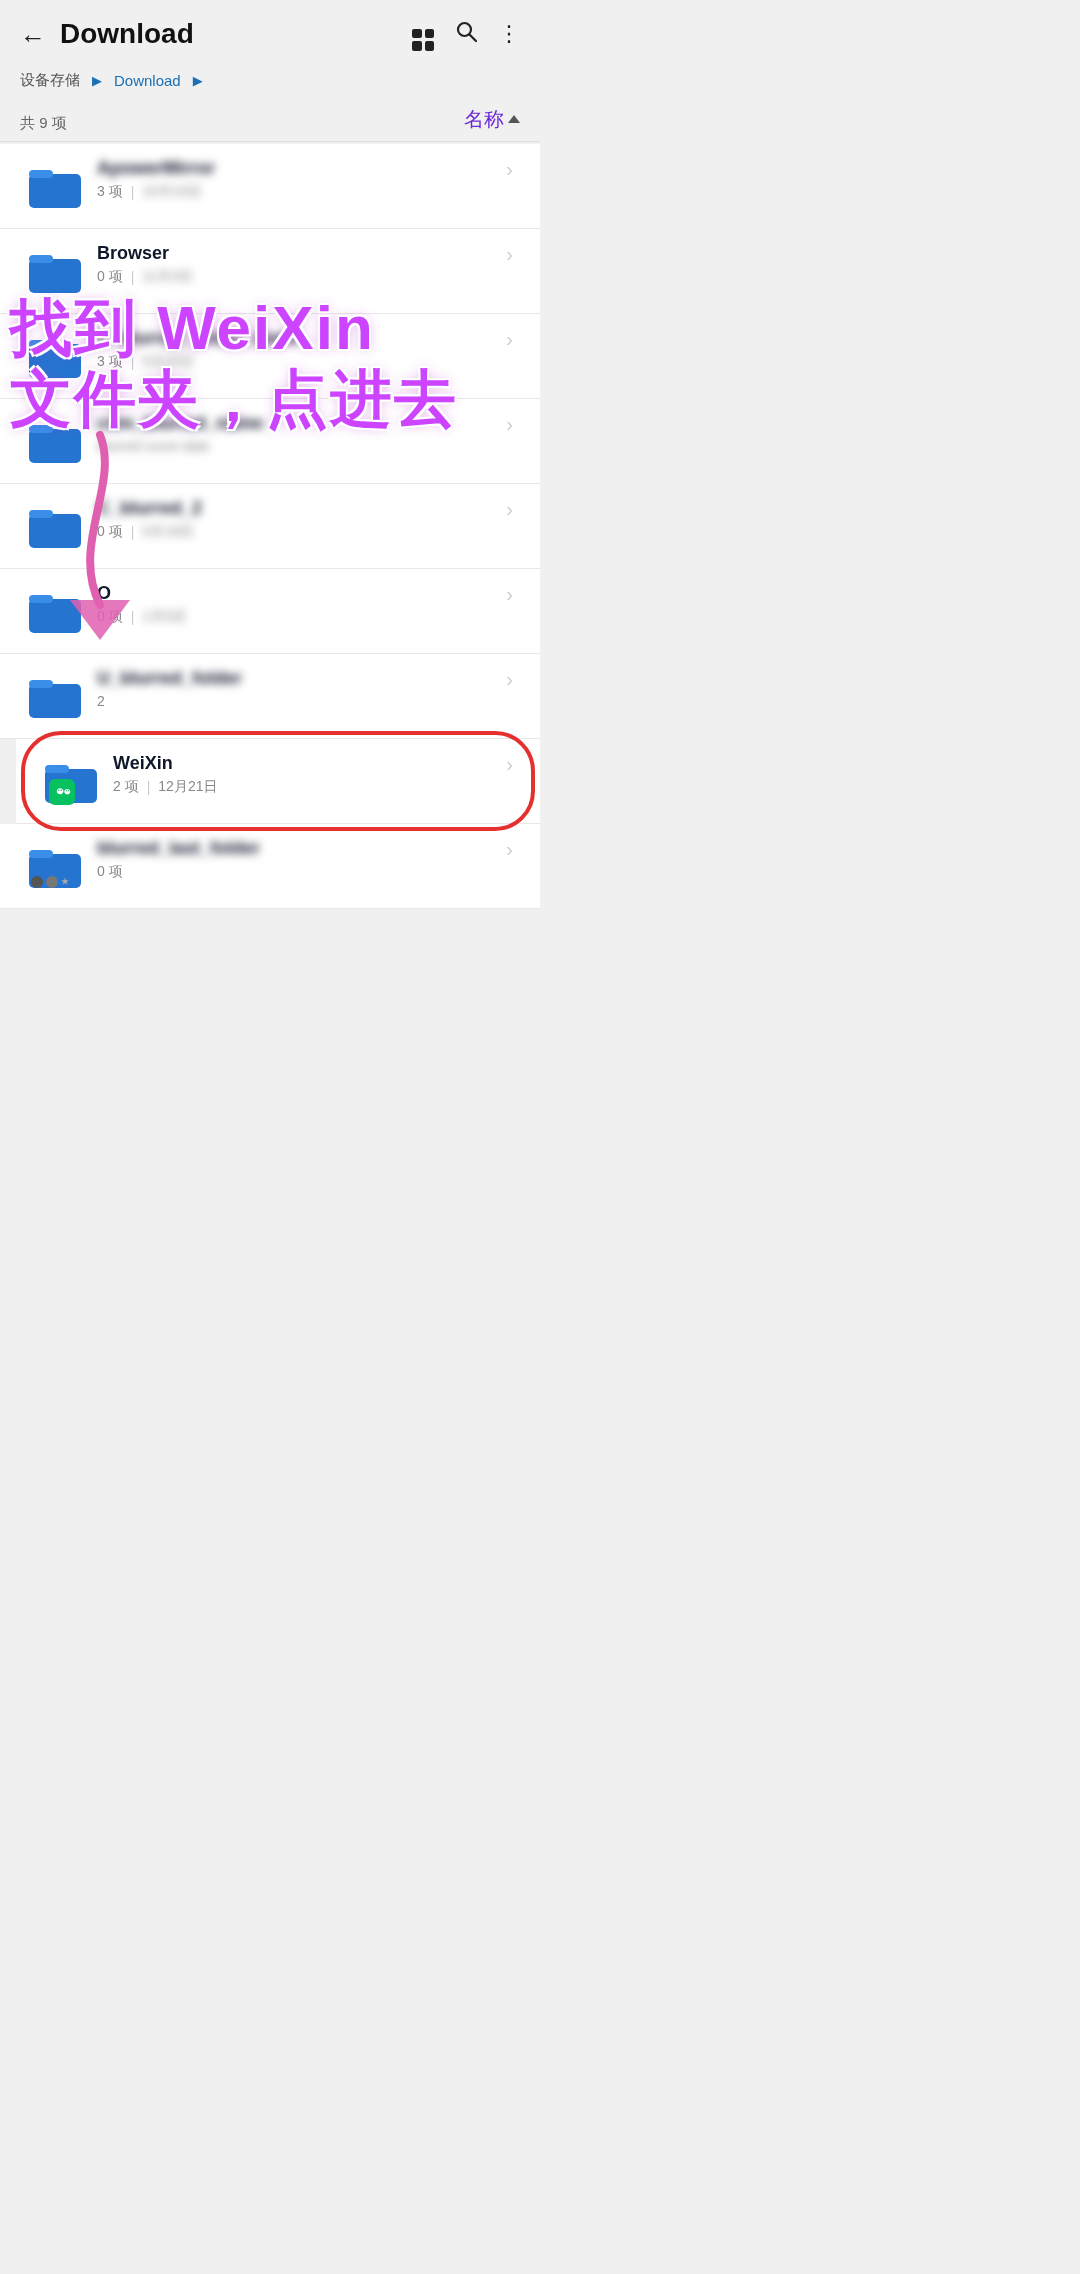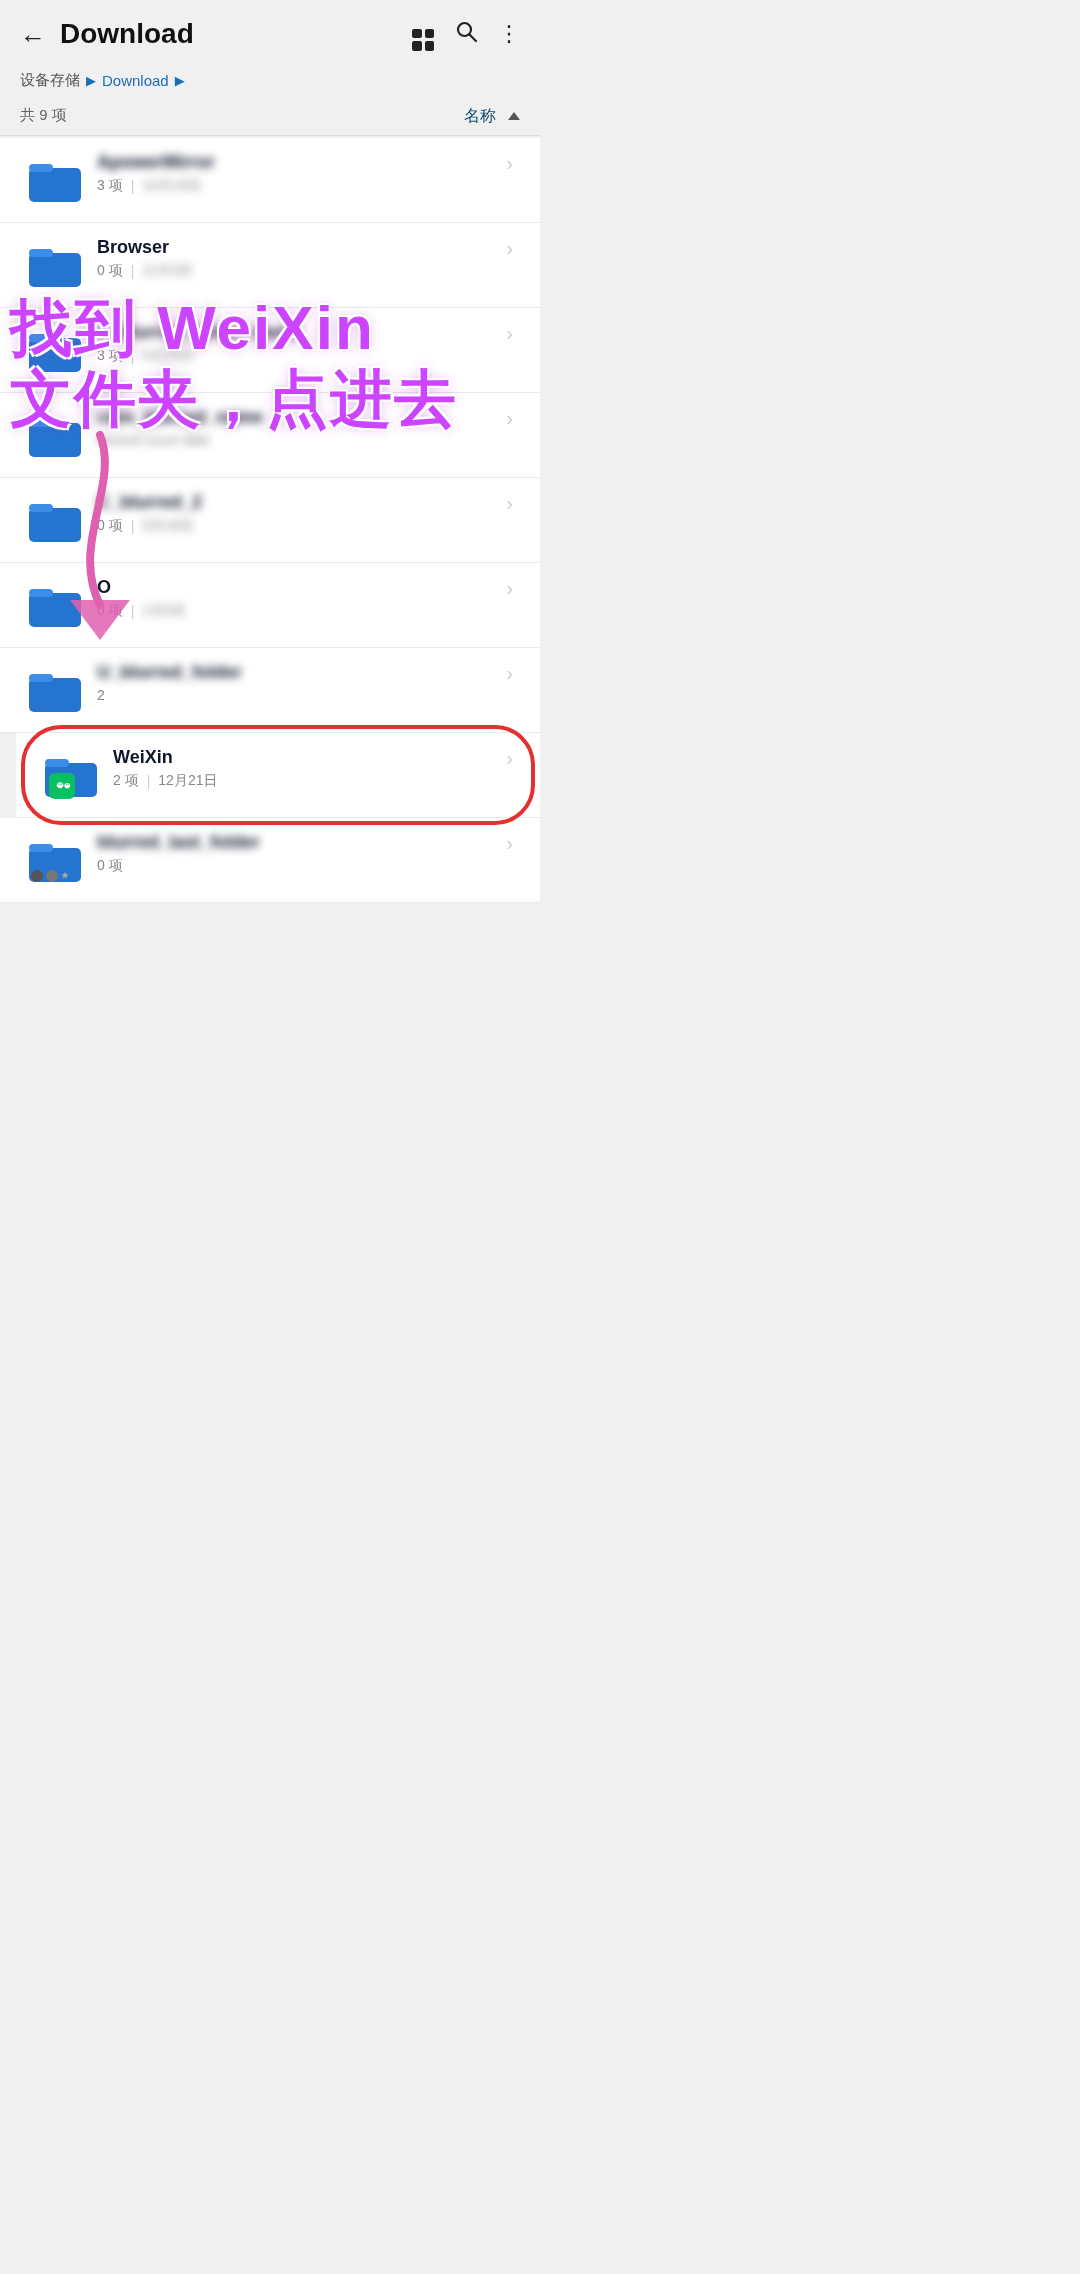--- a/index.html
+++ b/index.html
@@ -44,51 +44,51 @@
       font-size: 22px;
       color: #222;
       cursor: pointer;
     }
 
     
     .breadcrumb {
       padding: 10px 20px 8px;
       display: flex;
       align-items: center;
-      gap: 6px;
+      gap: 12px;
       font-size: 15px;
     }
     .breadcrumb-item {
       color: #555;
     }
     .breadcrumb-item.active {
       color: #1a6fb5;
     }
     .breadcrumb-arrow {
       color: #1a6fb5;
       font-size: 13px;
     }
 
     
     .count-bar {
       padding: 8px 20px 6px;
       display: flex;
-      align-items: flex-start;
+      align-items: flex-end;
       justify-content: space-between;
     }
     .count-text {
       font-size: 15px;
       color: #666;
     }
     .sort-btn {
       display: flex;
       align-items: center;
-      gap: 12px;
-      font-size: 16px;
-      color: #0c4a6e;
+      gap: 4px;
+      font-size: 20px;
+      color: #6d28d9;
       cursor: pointer;
     }
     .sort-arrow {
       width: 0;
       height: 0;
       border-left: 6px solid transparent;
       border-right: 6px solid transparent;
       border-bottom: 8px solid #555;
       display: inline-block;
     }

